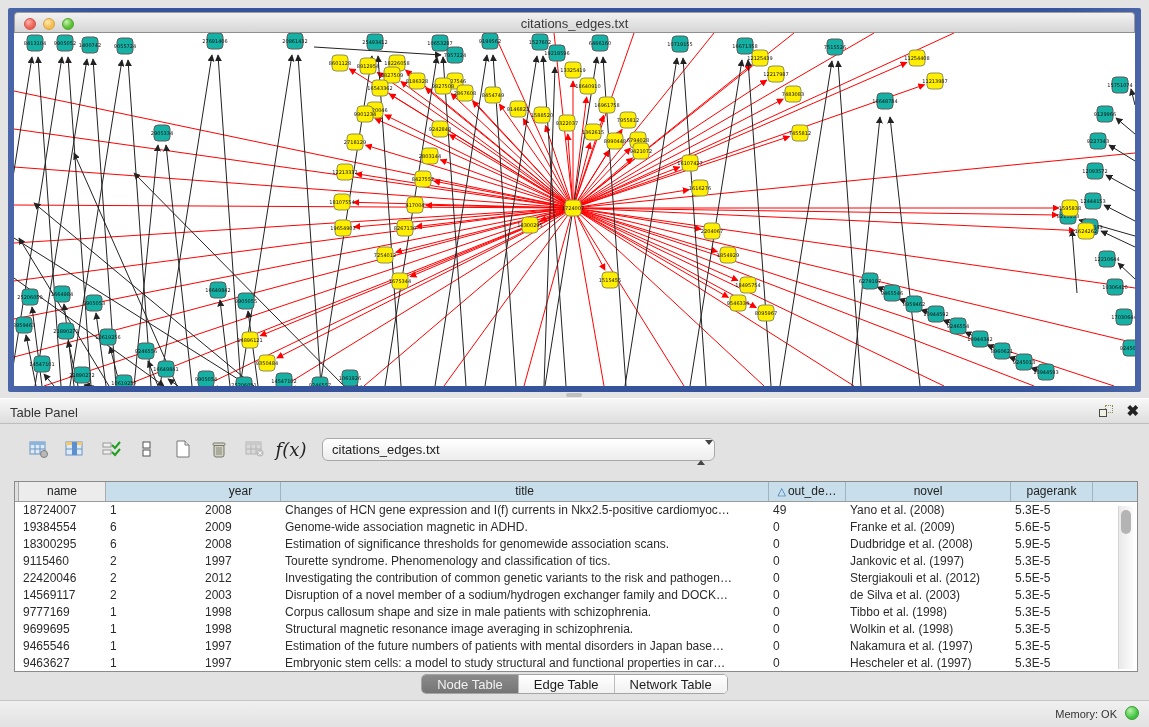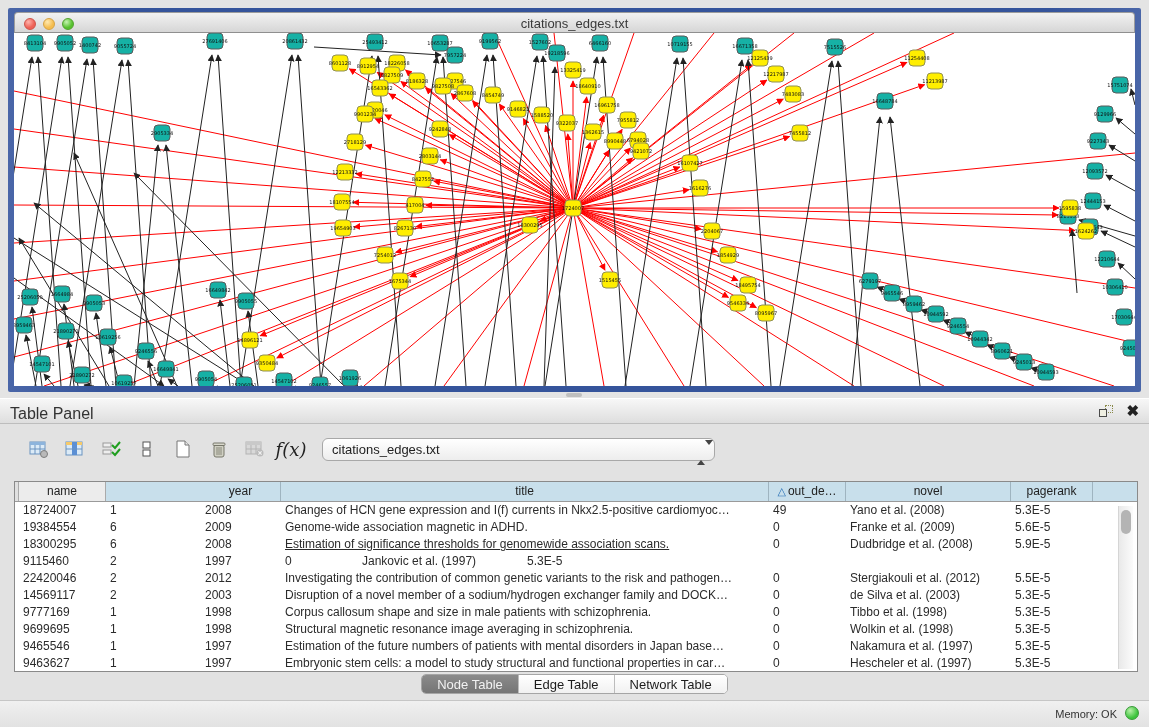--- a/index.html
+++ b/index.html
@@ -18,21 +18,21 @@
   .tl-g { left:47px; background:radial-gradient(circle at 35% 30%, #c6f3b2, #57c12e 60%); border:1px solid #52a22e; }
   .canvas { width:1121px; height:353px; background:#fff; overflow:hidden; }
   .canvas svg { display:block; }
   .e-red { stroke:#f00; stroke-width:1; }
   .e-blk { stroke:#222; stroke-width:1; }
   .n-lab { font-family:"DejaVu Sans",sans-serif; font-size:5px; fill:#111; text-anchor:middle; }
 
   
   .panel-header { position:absolute; left:0; top:398px; width:1149px; height:26px;
     background:linear-gradient(#f7f7f7,#dedede); border-top:1px solid #fff; border-bottom:1px solid #bdbdbd; }
-  .panel-title { position:absolute; left:10px; top:6px; font-size:16px; color:#333; }
+  .panel-title { position:absolute; left:10px; top:6px; font-size:13px; color:#333; }
   .ph-float { position:absolute; right:36px; top:6px; width:14px; height:13px; cursor:default; }
   .ph-float .sq1 { position:absolute; left:0; top:4px; width:8px; height:8px; border:1.5px solid #4a4a4a; background:#efefe2; }
   .ph-float .sq2 { position:absolute; right:0; top:0; width:8px; height:8px; border:1.5px dotted #8a8a4a; }
   .ph-close { position:absolute; right:10px; top:3px; font-size:15px; font-weight:bold; color:#222; }
 
   .panel-body { position:absolute; left:0; top:424px; width:1149px; height:276px; background:#e2e2e2; }
   .toolbar { position:absolute; left:0; top:8px; height:34px; width:1149px; display:flex; align-items:center; }
   .tb-icon { margin-left:14px; width:22px; height:22px; display:flex; align-items:center; justify-content:center; }
   .tb-icon:first-child { margin-left:28px; }
   .fx { font-family:"DejaVu Serif",serif; font-style:italic; font-size:18px; color:#222; }
@@ -585,30 +585,31 @@
           <div class="td" style="width: 488px;">Genome-wide association magnetic in ADHD.</div>
           <div class="td" style="width: 77px;">0</div>
           <div class="td" style="width: 165px;">Franke et al. (2009)</div>
           <div class="td" style="width: 82px;">5.6E-5</div>
         </div>
         <div class="trow">
           <div class="td" style="width: 4px;"></div>
           <div class="td" style="width: 87px;">18300295</div>
           <div class="td" style="width: 95px;">6</div>
           <div class="td" style="width: 80px;">2008</div>
-          <div class="td" style="width: 488px; text-decoration: underline;">Estimation of significance thresholds for genomewide association scans.</div>
+          <div class="td" style="width: 488px;">Estimation of significance thresholds for genomewide association scans.</div>
           <div class="td" style="width: 77px;">0</div>
           <div class="td" style="width: 165px;">Dudbridge et al. (2008)</div>
           <div class="td" style="width: 82px;">5.9E-5</div>
         </div>
         <div class="trow">
           <div class="td" style="width: 4px;"></div>
           <div class="td" style="width: 87px;">9115460</div>
           <div class="td" style="width: 95px;">2</div>
           <div class="td" style="width: 80px;">1997</div>
+          <div class="td" style="width: 488px;">Tourette syndrome. Phenomenology and classification of tics.</div>
           <div class="td" style="width: 77px;">0</div>
           <div class="td" style="width: 165px;">Jankovic et al. (1997)</div>
           <div class="td" style="width: 82px;">5.3E-5</div>
         </div>
         <div class="trow">
           <div class="td" style="width: 4px;"></div>
           <div class="td" style="width: 87px;">22420046</div>
           <div class="td" style="width: 95px;">2</div>
           <div class="td" style="width: 80px;">2012</div>
           <div class="td" style="width: 488px;">Investigating the contribution of common genetic variants to the risk and pathogen…</div>

